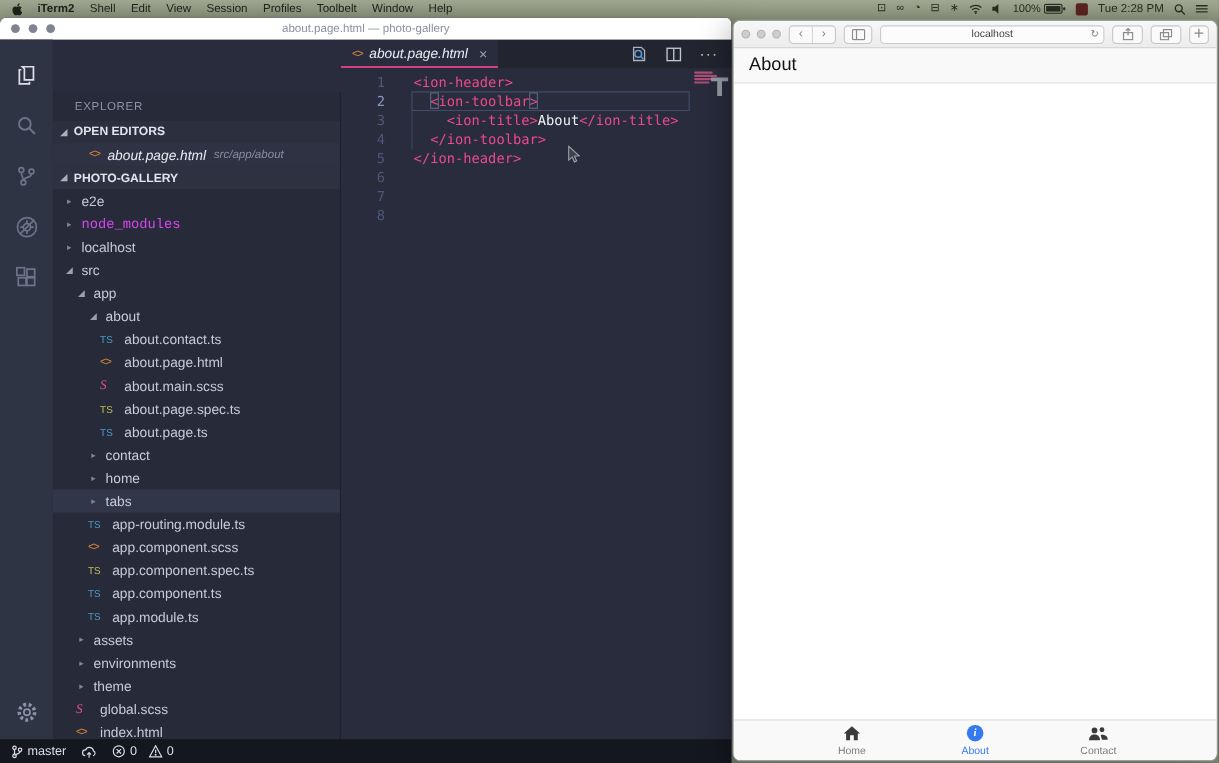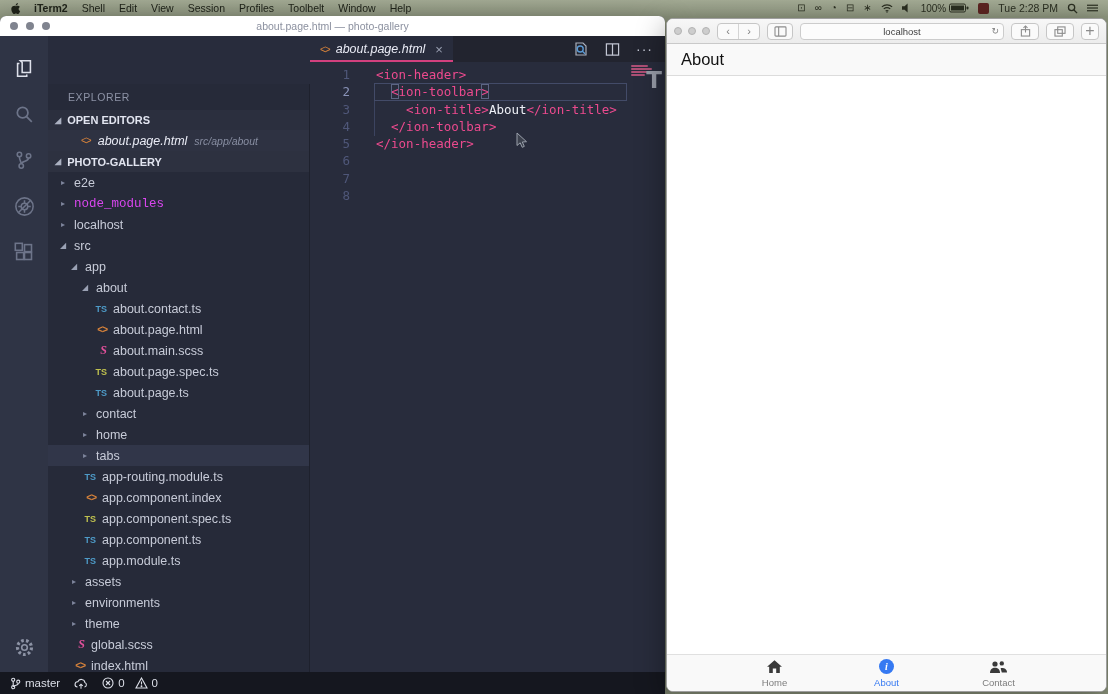--- a/index.html
+++ b/index.html
@@ -36,21 +36,21 @@
   .section-row{height:20px;display:flex;align-items:center;gap:6px;padding-left:7px;font-size:11px;font-weight:bold;color:#e2e5f0;background:#2b2f3e;}
   .section-row.project{height:21px;background:#2d3140;}
   .twisty{font-size:8px;color:#aab0c0;}
   .open-editor-row{height:21px;display:flex;align-items:center;gap:7px;padding-left:33px;background:#2e3242;}
   .open-editor-row .fname{font-style:italic;font-size:12.5px;color:#e9ebf5;}
   .open-editor-row .fpath{font-style:italic;font-size:10.5px;color:#878da1;}
   .tree-row{height:21px;display:flex;align-items:center;gap:6px;font-size:12.5px;color:#c7cbd8;cursor:default;}
   .tree-row.selected{background:#313649;}
   .tree-row .tw{width:10px;text-align:center;font-size:8px;color:#7e859c;flex:none;}
   .tree-row .tw.open{color:#9aa1b4;}
-  .tree-row .fic{width:16px;flex:none;text-align:right;font-size:9px;font-weight:bold;}
+  .tree-row .fic{width:16px;flex:none;text-align:left;font-size:9px;font-weight:normal;}
   .tree-row.dim .lbl{color:#d946ef;font-family:Liberation Mono, monospace;}
   .fic.ts-blue{color:#4e9bc8;}
   .fic.ts-yellow{color:#bfc14f;}
   .fic.html{color:#d8833b;font-size:10px;letter-spacing:-1px;}
   .fic.scss{color:#e0509a;font-family:"Liberation Serif",serif;font-style:italic;font-size:12px;}
   .fic.karma{color:#7cc24a;font-size:11px;}
   
   .editor{flex:1;display:flex;flex-direction:column;min-width:0;background:#282c3c;}
   .tabbar{height:26px;background:#22242f;display:flex;align-items:stretch;flex:none;}
   .tab{display:flex;align-items:center;gap:6px;padding:0 10px;background:#282c3c;
@@ -302,21 +302,21 @@
           <div class="tree-row selected" style="padding-left: 32px;">
             <span class="tw">▸</span>
             <span class="lbl">tabs</span>
           </div>
           <div class="tree-row" style="padding-left: 32px;">
             <span class="fic ts-blue">TS</span>
             <span class="lbl">app-routing.module.ts</span>
           </div>
           <div class="tree-row" style="padding-left: 32px;">
             <span class="fic html">&lt;&gt;</span>
-            <span class="lbl">app.component.index</span>
+            <span class="lbl">app.component.scss</span>
           </div>
           <div class="tree-row" style="padding-left: 32px;">
             <span class="fic ts-yellow">TS</span>
             <span class="lbl">app.component.spec.ts</span>
           </div>
           <div class="tree-row" style="padding-left: 32px;">
             <span class="fic ts-blue">TS</span>
             <span class="lbl">app.component.ts</span>
           </div>
           <div class="tree-row" style="padding-left: 32px;">

